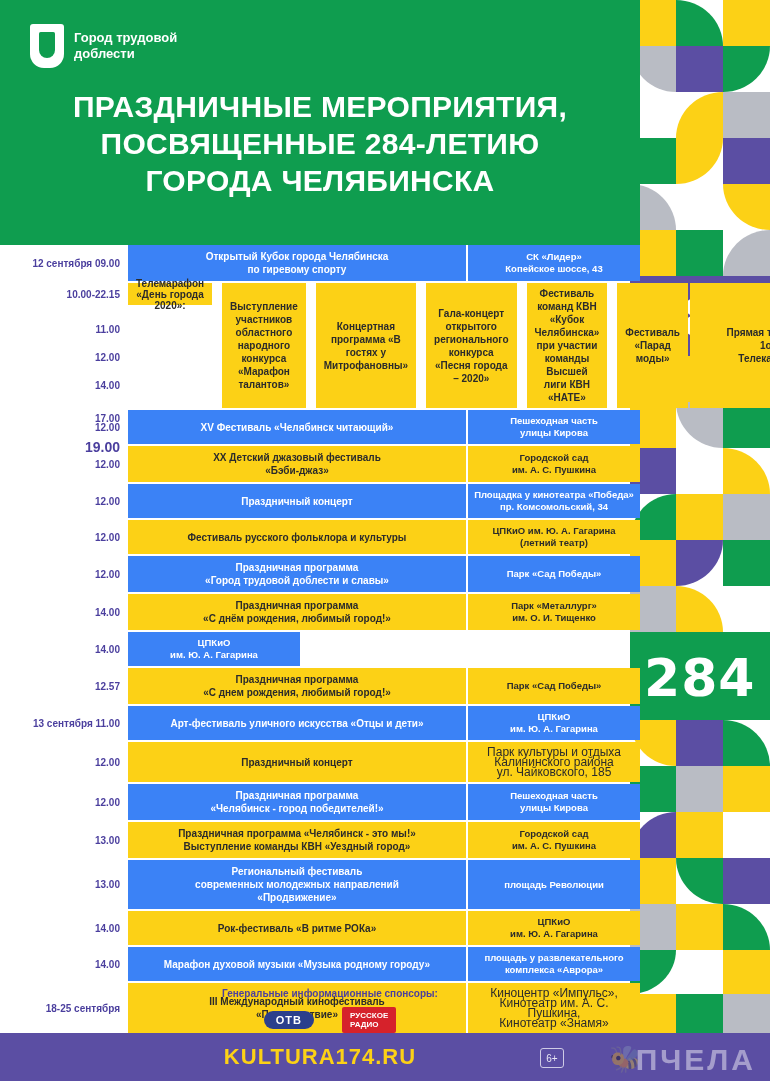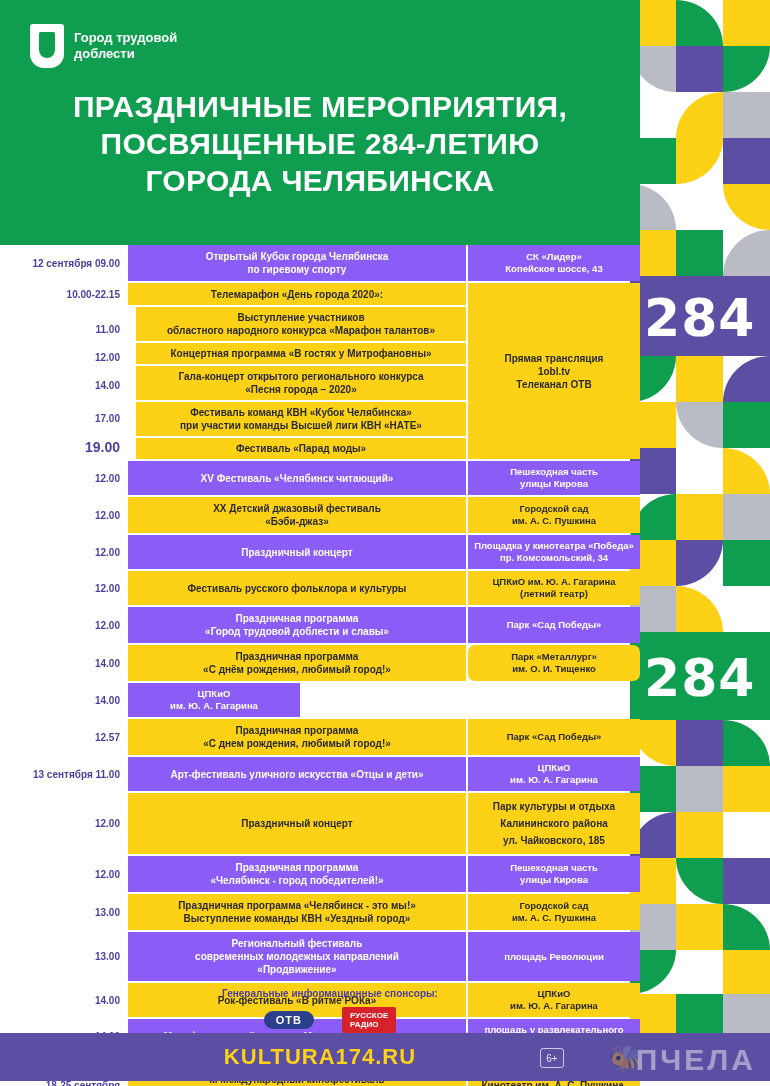--- a/index.html
+++ b/index.html
@@ -68,28 +68,28 @@
     display:flex;align-items:center;justify-content:center;
     text-align:center;box-sizing:border-box;
     padding:5px 8px;font-size:10px;line-height:13px;font-weight:bold;
   }
   .pl{
     width:172px;flex:0 0 172px;
     display:flex;align-items:center;justify-content:center;
     text-align:center;box-sizing:border-box;
     padding:5px 6px;font-size:9.5px;line-height:12px;font-weight:bold;
   }
-  .v-purple{background:#8b5cf6;color:#ffffff;}
+  .v-purple{background:#3b82f6;color:#ffffff;}
   .v-yellow{background:#fcd116;color:#2b2b2b;}
-  .small{font-size:10px;line-height:17px;font-weight:bold;}
+  .small{font-size:12px;line-height:10px;font-weight:normal;}
 
   
   .group{display:flex;margin-bottom:2px;}
   .group .left{width:128px;flex:0 0 128px;}
-  .group .mid{flex:1 1 auto;margin-right:2px;display:flex;flex-direction:column;gap:2px;}
+  .group .mid{flex:1 1 auto;margin-right:2px;display:flex;flex-direction:row;gap:2px;}
   .group .right{width:172px;flex:0 0 172px;background:#fcd116;color:#2b2b2b;
     display:flex;align-items:center;justify-content:center;text-align:center;
     font-size:10px;line-height:13px;font-weight:bold;padding:4px;box-sizing:border-box;}
   .grow{display:flex;align-items:stretch;}
   .grow .gt{width:128px;flex:0 0 128px;color:#4b3f9e;font-size:10px;font-weight:bold;
     display:flex;align-items:center;justify-content:flex-end;padding-right:8px;box-sizing:border-box;}
   .grow .ge{flex:1 1 auto;background:#fcd116;color:#2b2b2b;text-align:center;
     display:flex;align-items:center;justify-content:center;padding:4px 8px;
     font-size:10px;line-height:13px;font-weight:bold;box-sizing:border-box;}
 
@@ -313,21 +313,21 @@
         <div class="row">
           <div class="time">12.00</div>
           <div class="ev v-purple" style="white-space: pre-line;">Праздничная программа
 «Город трудовой доблести и славы»</div>
           <div class="pl v-purple" style="white-space: pre-line;">Парк «Сад Победы»</div>
         </div>
         <div class="row">
           <div class="time">14.00</div>
           <div class="ev v-yellow" style="white-space: pre-line;">Праздничная программа
 «С днём рождения, любимый город!»</div>
-          <div class="pl v-yellow" style="white-space: pre-line; border-radius: 7px;">Парк «Металлург»
+          <div class="pl v-yellow" style="white-space: pre-line;">Парк «Металлург»
 им. О. И. Тищенко</div>
         </div>
         <div class="row">
           <div class="time">14.00</div>
           <div class="pl v-purple" style="white-space: pre-line;">ЦПКиО
 им. Ю. А. Гагарина</div>
         </div>
         <div class="row">
           <div class="time">12.57</div>
           <div class="ev v-yellow" style="white-space: pre-line;">Праздничная программа

